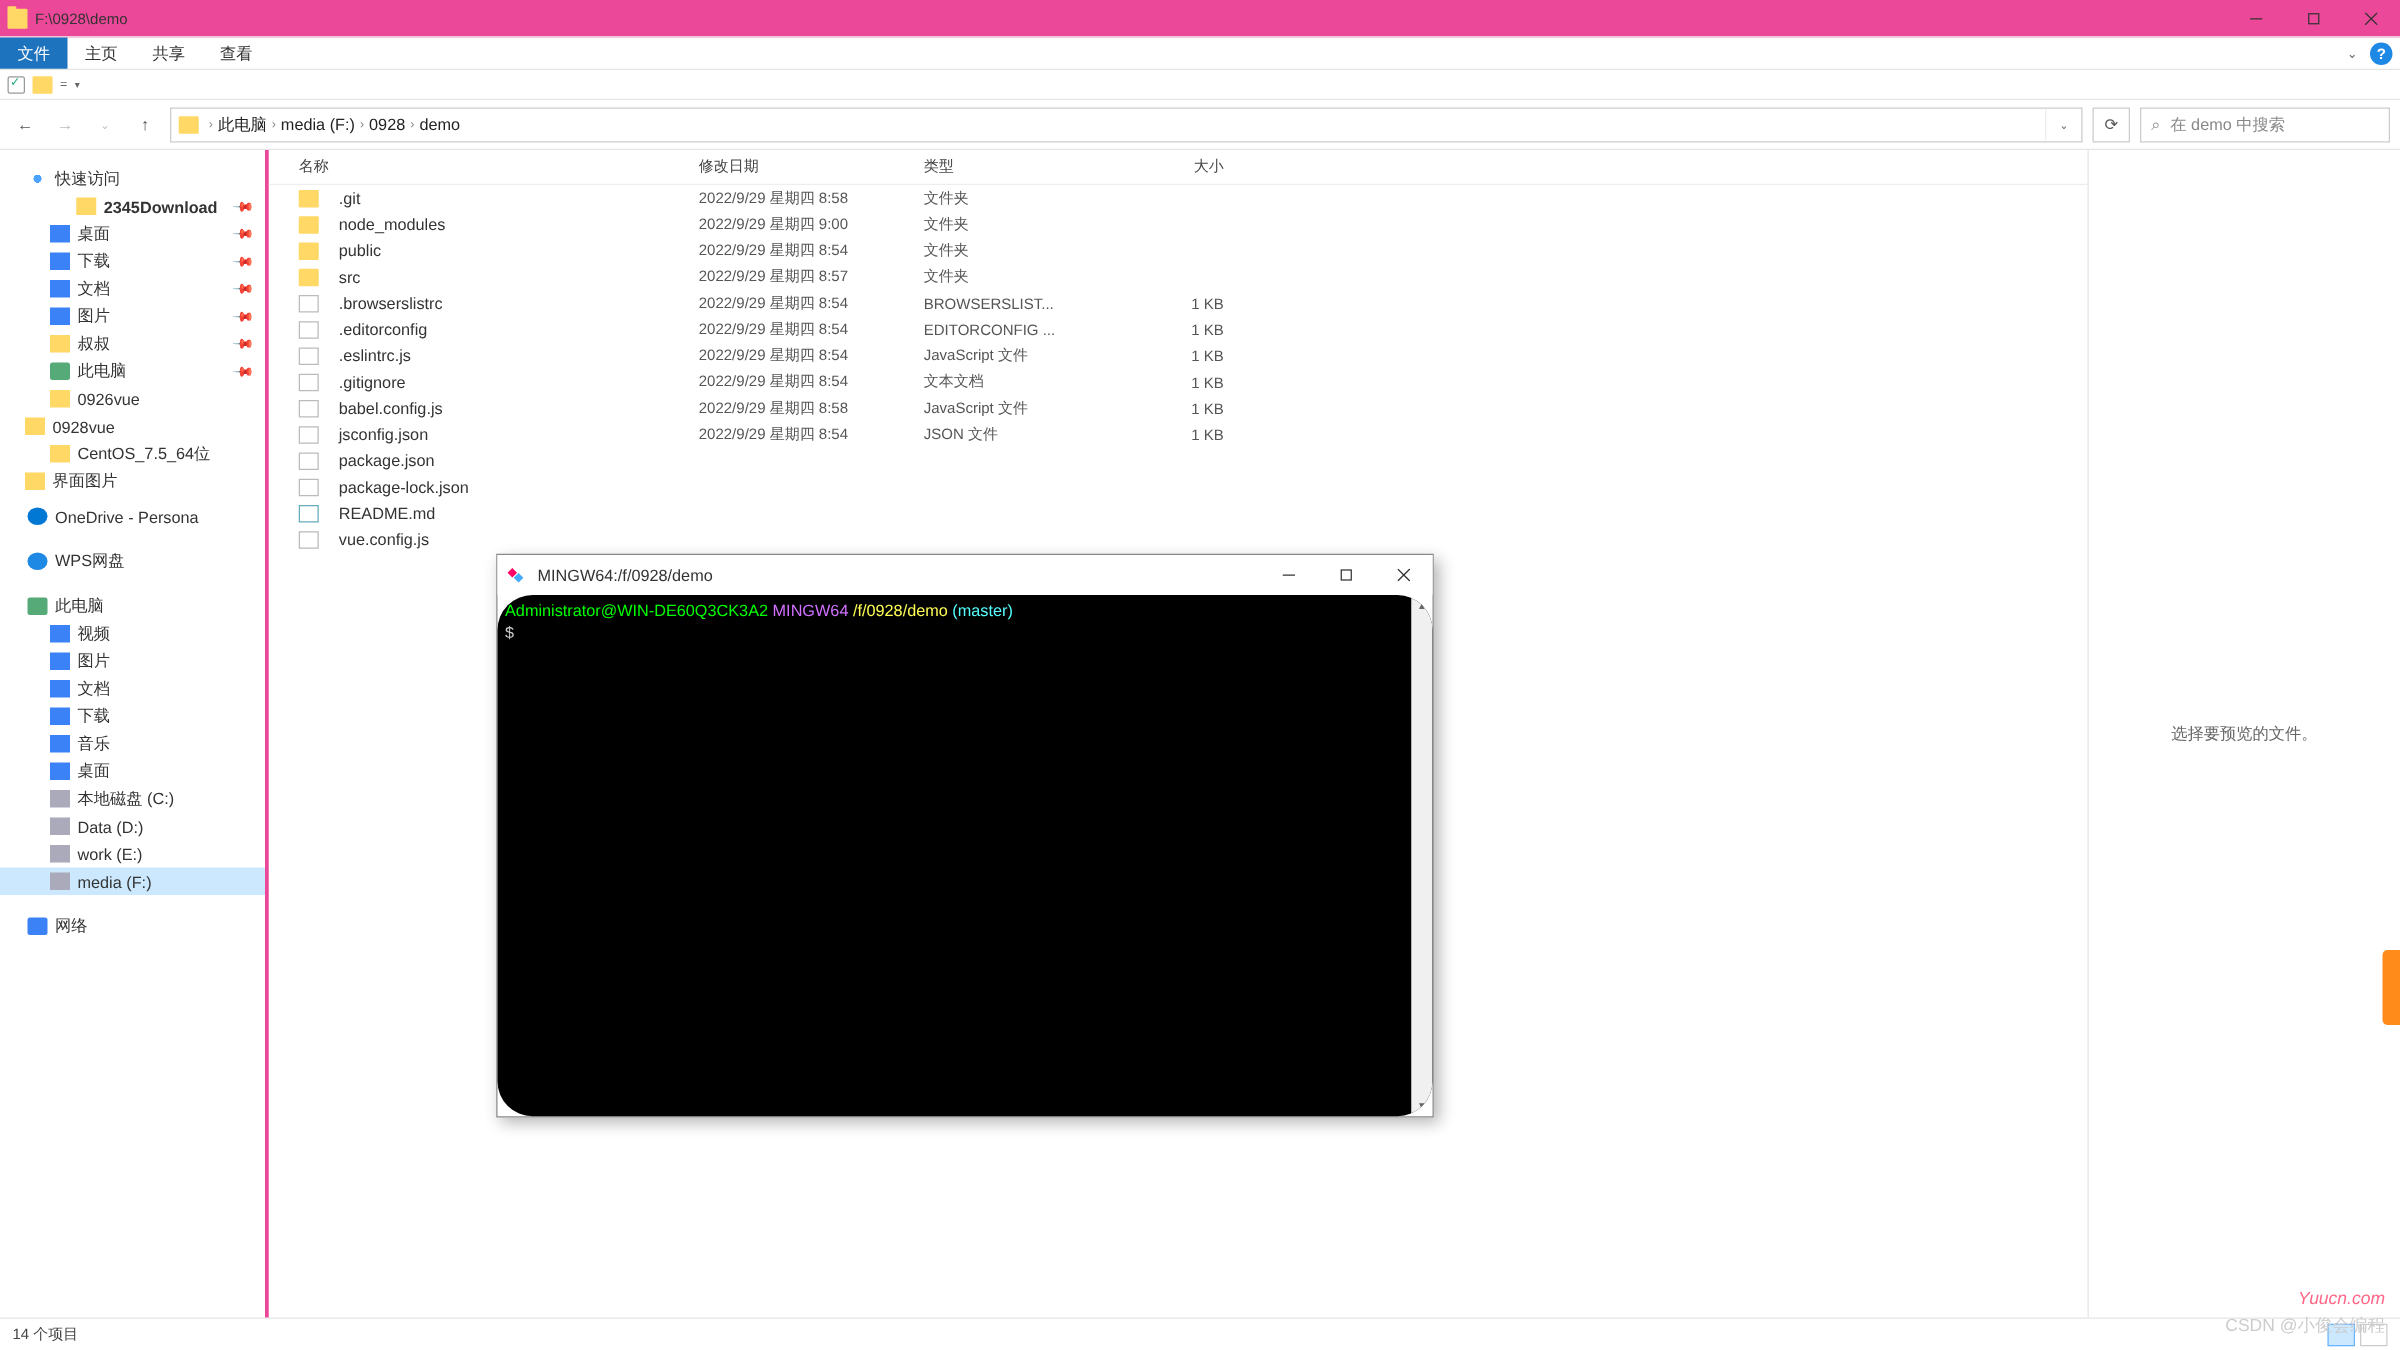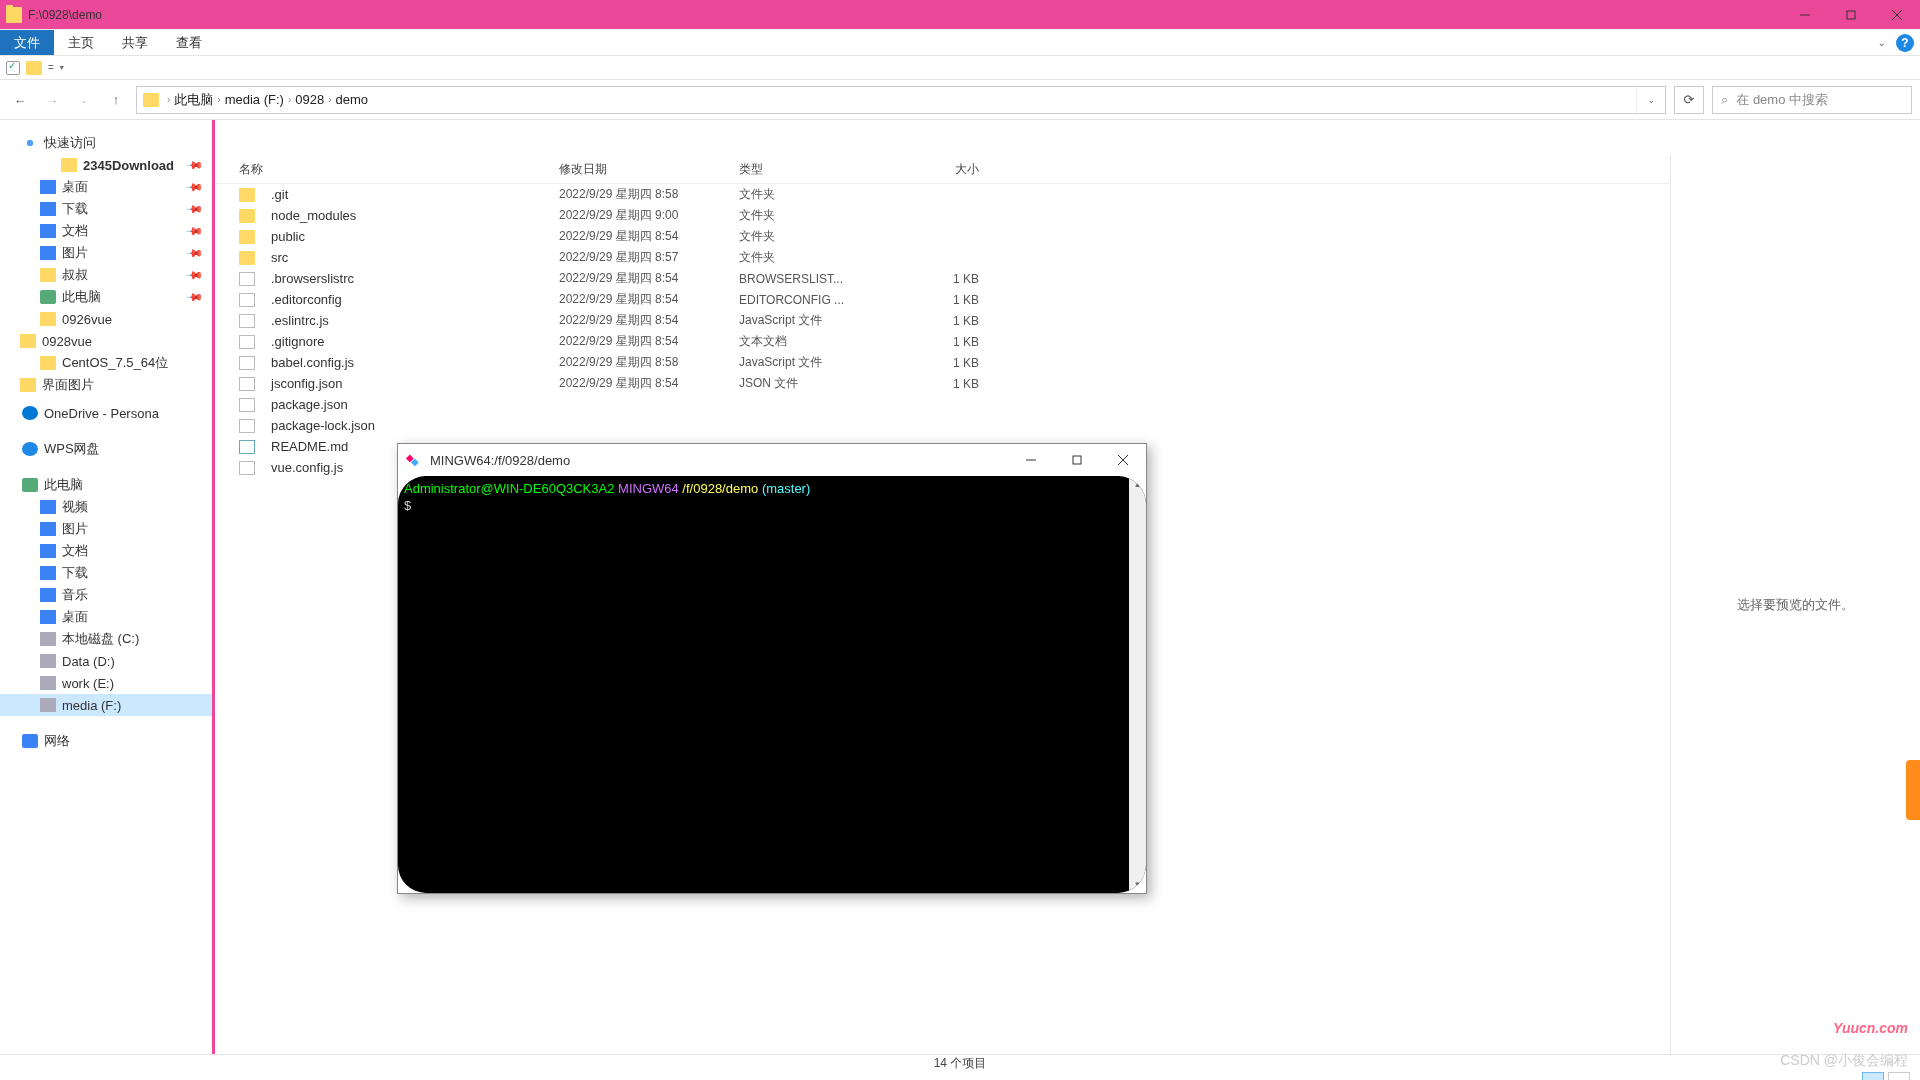--- a/index.html
+++ b/index.html
@@ -57,42 +57,42 @@
 .ic-pic { background:#3b82f6; }
 .ic-user { background:#ffd866; }
 .ic-pc { background:#5a7; border-radius:2px; }
 .ic-cloud { background:#0078d4; border-radius:50%; }
 .ic-cloud2 { background:#1e88e5; border-radius:50%; }
 .ic-video { background:#3b82f6; }
 .ic-music { background:#3b82f6; }
 .ic-drive { background:#aab; }
 .ic-net { background:#3b82f6; border-radius:2px; }
 
-.content { flex:1; display:flex;margin-top:36px; }
+.content { flex:1; display:flex; }
 .filelist { flex:1; }
 .cols { display:flex; height:28px; align-items:center; border-bottom:1px solid #eee; padding-left:24px; font-size:12px; color:#444; }
 .col-name { width: 320px; }
 .col-date { width: 180px; }
 .col-type { width: 150px; }
 .col-size { width: 90px; text-align:right; }
 .row { display:flex; height:21px; align-items:center; padding-left:24px; font-size:13px; }
 .row .name-cell { width:320px; display:flex; align-items:center; gap:16px; }
 .row .fic { width:16px; height:14px; flex-shrink:0; }
 .fic-folder { background:#ffd866; border-radius:1px; }
 .fic-file { background:#fff; border:1px solid #bbb; }
 .fic-js { background:#fff; border:1px solid #bbb; position:relative; }
 .fic-md { background:#fff; border:1px solid #6ab; }
 .row .date-cell { width:180px; color:#555; font-size:12px; }
 .row .type-cell { width:150px; color:#555; font-size:12px; }
 .row .size-cell { width:90px; text-align:right; color:#555; font-size:12px; }
 
 .preview { width: 250px; border-left:1px solid #e5e5e5; display:flex; align-items:center; justify-content:center; color:#666; font-size:13px; }
 
 
-.statusbar { height:26px; border-top:1px solid #e5e5e5; display:flex; align-items:center; padding:0 10px; font-size:12px; color:#444;flex-direction:column; }
+.statusbar { height:26px; border-top:1px solid #e5e5e5; display:flex; align-items:center; padding:0 10px; font-size:12px; color:#444; }
 .status-right { margin-left:auto; display:flex; gap:4px; }
 .view-btn { width:22px; height:18px; border:1px solid #ccc; }
 .view-btn.active { background:#cce8ff; border-color:#6ab6ff; }
 
 
 .terminal-window { position:absolute; left:397px; top:443px; width:750px; height:451px; background:#fff; border:1px solid #888; box-shadow: 4px 4px 12px rgba(0,0,0,0.3); display:flex; flex-direction:column; }
 .term-title { height:32px; display:flex; align-items:center; padding-left:8px; background:#fff; }
 .term-logo { width:16px; height:16px; display:inline-block; position:relative; margin-right:8px; }
 .term-logo::before { content:"◆"; position:absolute; color:#f06; font-size:10px; left:0; top:0; }
 .term-logo::after { content:"◆"; position:absolute; color:#4af; font-size:10px; left:5px; top:4px; }
@@ -102,21 +102,21 @@
 .term-body { flex:1; background:#000; padding:4px 6px; font-family: "Consolas", monospace; font-size:13px; line-height:17px; overflow:hidden; position:relative;border-radius:28px; }
 .term-scroll { position:absolute; right:0; top:0; bottom:0; width:17px; background:#f0f0f0; }
 .term-scroll-arrow { height:17px; display:flex; align-items:center; justify-content:center; color:#666; font-size:9px; }
 .pr-green { color:#00ff00; }
 .pr-purple { color:#d070ff; }
 .pr-yellow { color:#ffff55; }
 .pr-cyan { color:#55ffff; }
 .pr-white { color:#ccc; }
 
 
-.wm1 { position:absolute; right:12px; bottom:44px; color:#ff6688; font-size:14px; font-style:italic;font-weight:bold; }
+.wm1 { position:absolute; right:12px; bottom:34px; color:#ff6688; font-size:14px; font-style:italic; }
 .wm2 { position:absolute; right:12px; bottom:10px; color:#ccc; font-size:14px; }
 
 
 .side-tab { position:absolute; right:0; top:760px; width:14px; height:60px; background:#ff8c1a; border-radius:4px 0 0 4px; }
 </style>
 </head>
 <body>
 
 <div class="titlebar">
   <span class="folder-icon"></span>

